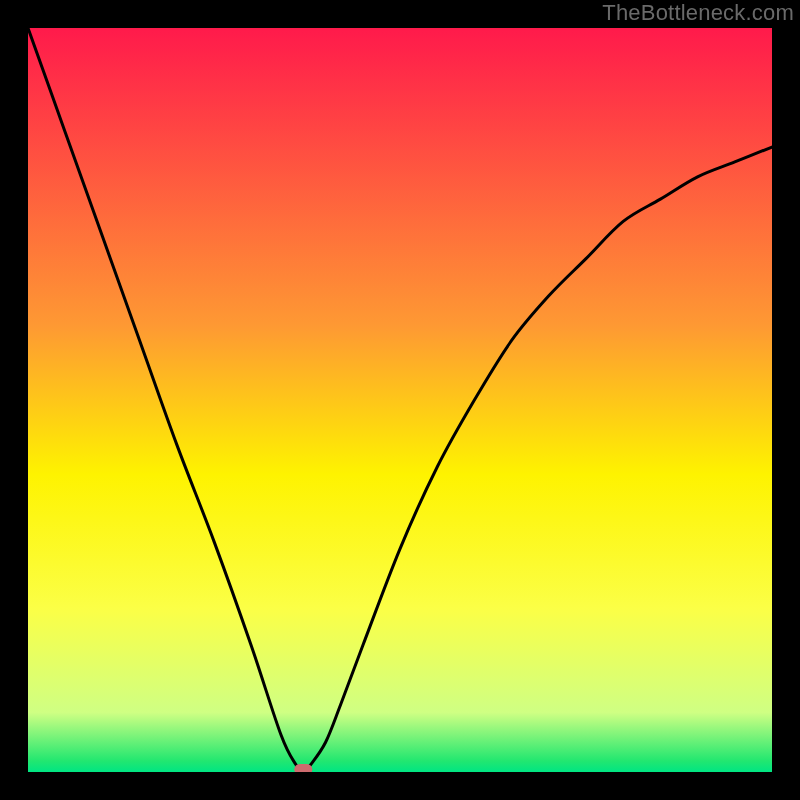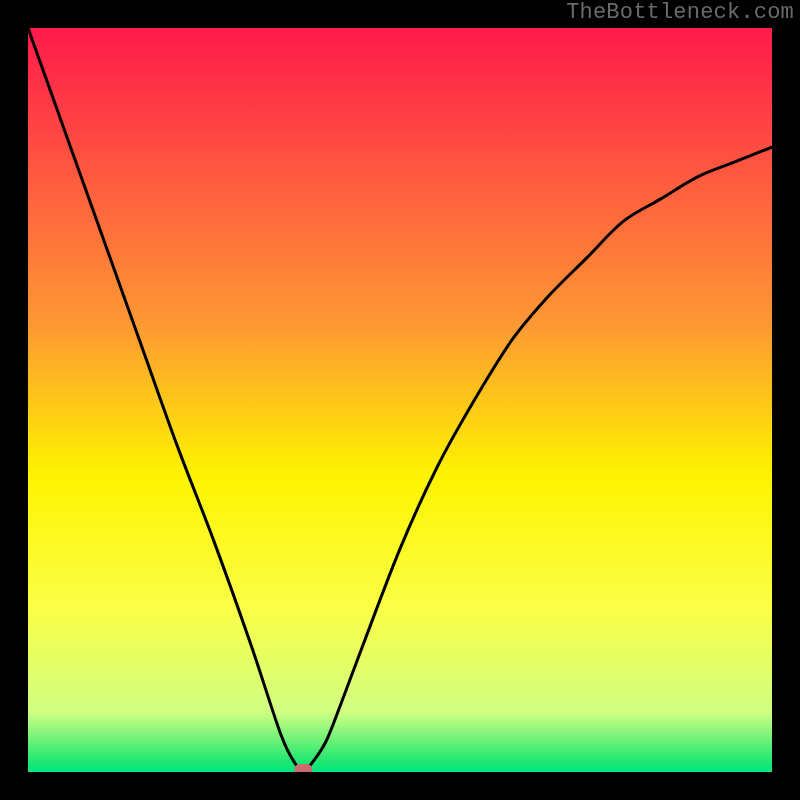--- a/index.html
+++ b/index.html
@@ -11,21 +11,20 @@
     background: #000;
     font-family: Arial, Helvetica, sans-serif;
   }
   .frame {
     position: absolute;
     left: 0;
     top: 0;
     width: 800px;
     height: 699px;
     background: #000;
-    font-family: Liberation Mono, monospace;
   }
   .watermark {
     position: absolute;
     top: 0;
     right: 6px;
     font-size: 22px;
     font-weight: 500;
     color: #6a6a6a;
     letter-spacing: 0.2px;
     user-select: none;

